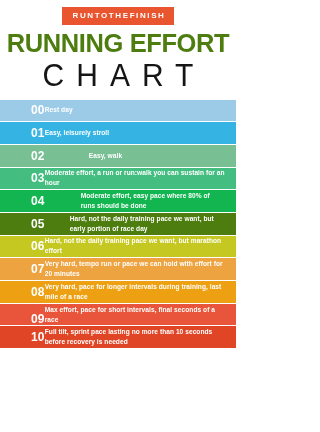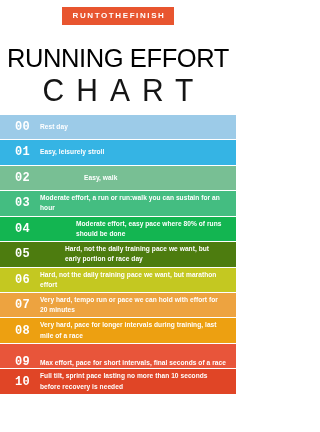--- a/index.html
+++ b/index.html
@@ -9,21 +9,21 @@
   body {
     width: 236px;
     height: 432px;
     background: #ffffff;
     font-family: "Liberation Sans", sans-serif;
     overflow: hidden;
   }
   .poster {
     position: relative;
     width: 236px;
-    height: 394px;
+    height: 348px;
     background: #ffffff;
     display: flex;
     flex-direction: column;
   }
 
   
   .header {
     flex: 0 0 auto;
     padding-top: 4px;
     text-align: center;
@@ -33,24 +33,24 @@
     background: #e8552f;
     color: #ffffff;
     font-family: "Liberation Sans", sans-serif;
     font-size: 8px;
     font-weight: bold;
     letter-spacing: 1.6px;
     line-height: 1;
     padding: 5px 9px 5px 11px;
   }
   .title-main {
-    margin-top: 20px;
-    color: #000000;
+    margin-top: 5px;
+    color: #4d7c0f;
     font-family: "Liberation Sans", sans-serif;
-    font-weight: normal;
+    font-weight: bold;
     font-size: 25.5px;
     line-height: 1.02;
     letter-spacing: -0.4px;
     white-space: nowrap;
   }
   .title-sub {
     margin-top: 1px;
     color: #151515;
     font-family: "Liberation Sans", sans-serif;
     font-weight: 300;
@@ -77,24 +77,24 @@
     flex: 1 1 0;
     min-height: 0;
     border-bottom: 1.5px solid #ffffff;
     box-sizing: border-box;
   }
   .row:last-child {
     border-bottom: none;
   }
   .row-num {
     flex: 0 0 40px;
-    padding-left: 15px;
+    padding-left: 31px;
     box-sizing: border-box;
     color: #ffffff;
-    font-family: Liberation Mono, monospace;
+    font-family: Liberation Sans, sans-serif;
     font-weight: bold;
     font-size: 12px;
     line-height: 1;
     letter-spacing: 0.2px;
   }
   .row-desc {
     flex: 1 1 auto;
     padding-right: 10px;
     color: #ffffff;
     font-family: "Liberation Sans", sans-serif;

